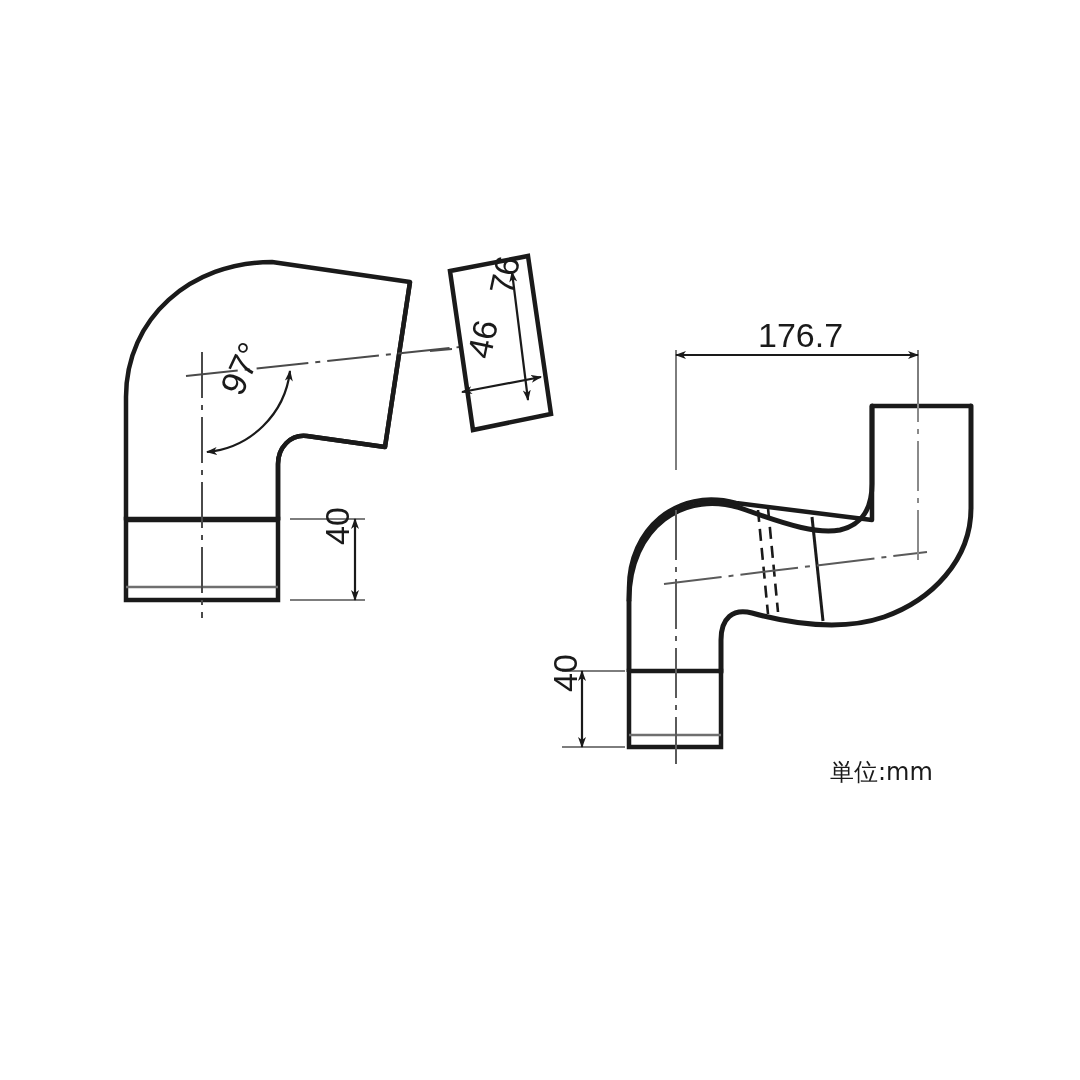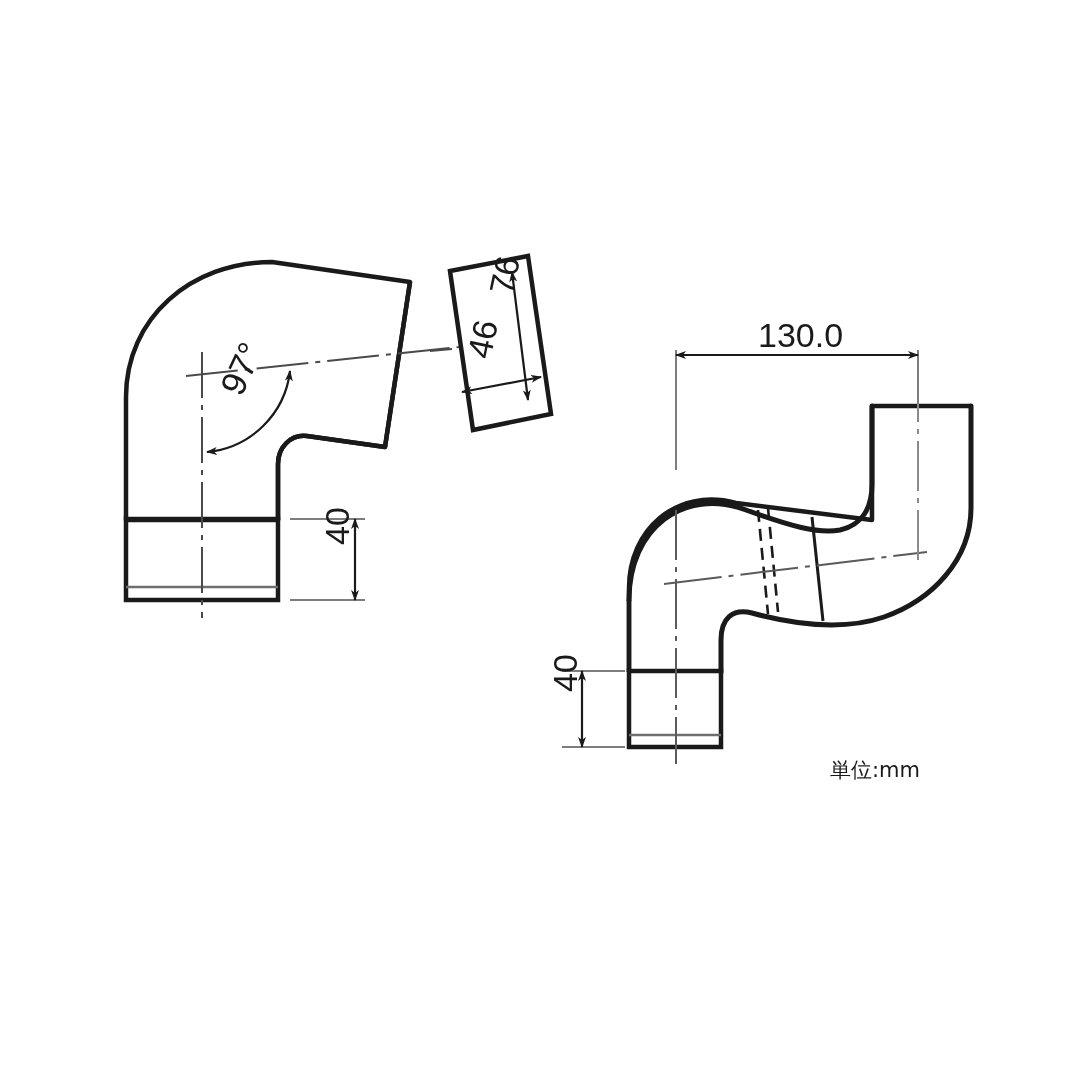--- a/index.html
+++ b/index.html
@@ -28,21 +28,21 @@
     color: #1a1a1a;
     white-space: nowrap;
     line-height: 1;
   }
   .t-97   { left: 214px; top: 385px; font-size: 35px; transform: rotate(-65deg); transform-origin: left top; }
   .t-76   { left: 484px; top: 290px; font-size: 34px; transform: rotate(-78deg); transform-origin: left top; }
   .t-46   { left: 462px; top: 354px; font-size: 34px; transform: rotate(-78deg); transform-origin: left top; }
   .t-40a  { left: 320px; top: 545px; font-size: 34px; transform: rotate(-90deg); transform-origin: left top; }
   .t-1767 { left: 758px; top: 318px; font-size: 34px; }
   .t-40b  { left: 548px; top: 692px; font-size: 34px; transform: rotate(-90deg); transform-origin: left top; }
-  .t-unit { left: 830px; top: 760px; font-size: 21px; font-family: "DejaVu Sans", sans-serif; }
+  .t-unit { left: 830px; top: 760px; font-size: 24px; font-family: "DejaVu Sans", sans-serif; }
 </style>
 </head>
 <body>
 
 <div id="page">
 
   <svg id="drawing" viewBox="0 0 1080 1080">
     <defs>
       <marker id="arrHead" markerWidth="12" markerHeight="12" refX="10" refY="4" orient="auto" markerUnits="userSpaceOnUse">
         <path d="M0,0 L11,4 L0,8 L3,4 Z" fill="#1a1a1a"></path>
@@ -151,17 +151,17 @@
       <line x1="562" y1="671" x2="625" y2="671" stroke="#7d7d7d" stroke-width="2"></line>
       <line x1="562" y1="747" x2="625" y2="747" stroke="#7d7d7d" stroke-width="2"></line>
       <line x1="582" y1="671" x2="582" y2="747" stroke="#1a1a1a" stroke-width="2.2" marker-start="url(#arrTail)" marker-end="url(#arrHead)"></line>
     </g>
   </svg>
 
   <div class="dim-text t-97">97°</div>
   <div class="dim-text t-76">76</div>
   <div class="dim-text t-46">46</div>
   <div class="dim-text t-40a">40</div>
-  <div class="dim-text t-1767">130.0</div>
+  <div class="dim-text t-1767">176.7</div>
   <div class="dim-text t-40b">40</div>
   <div class="dim-text t-unit">単位:mm</div>
 
 </div>
 
 </body></html>

